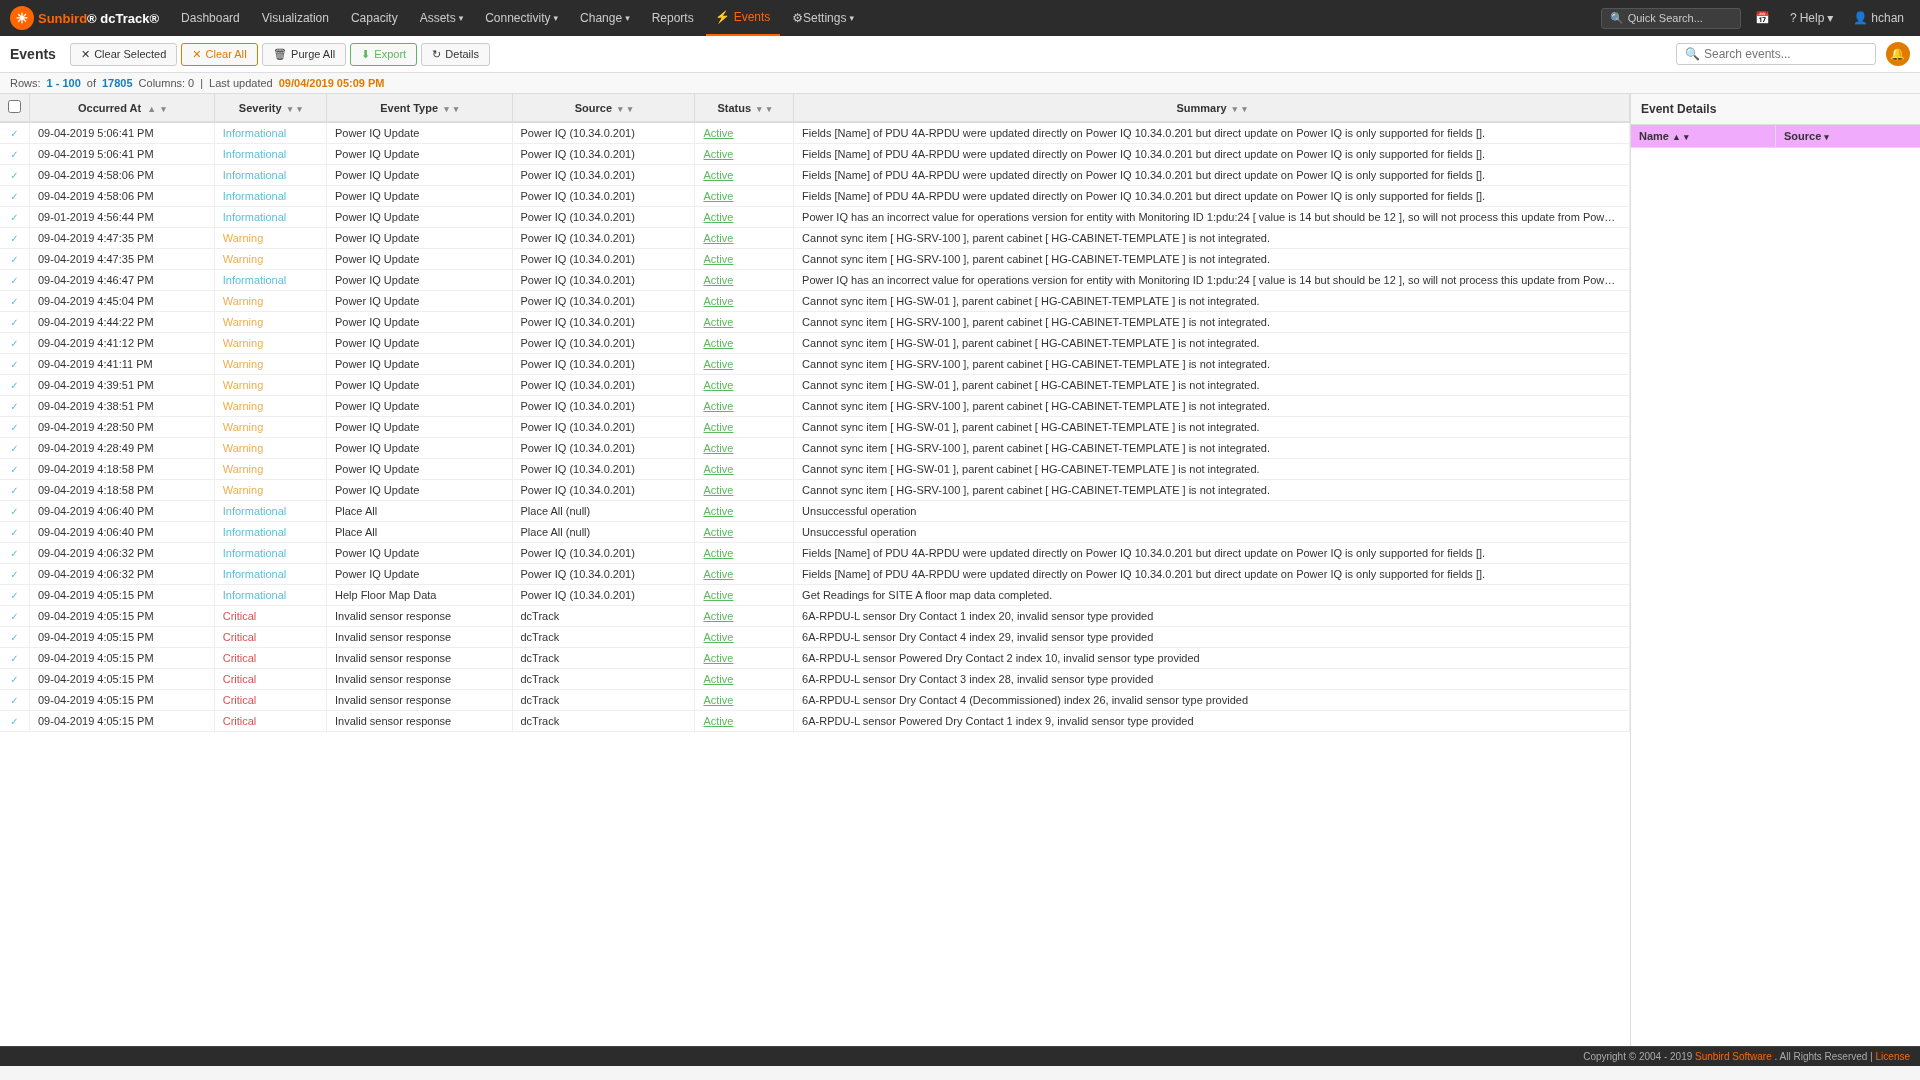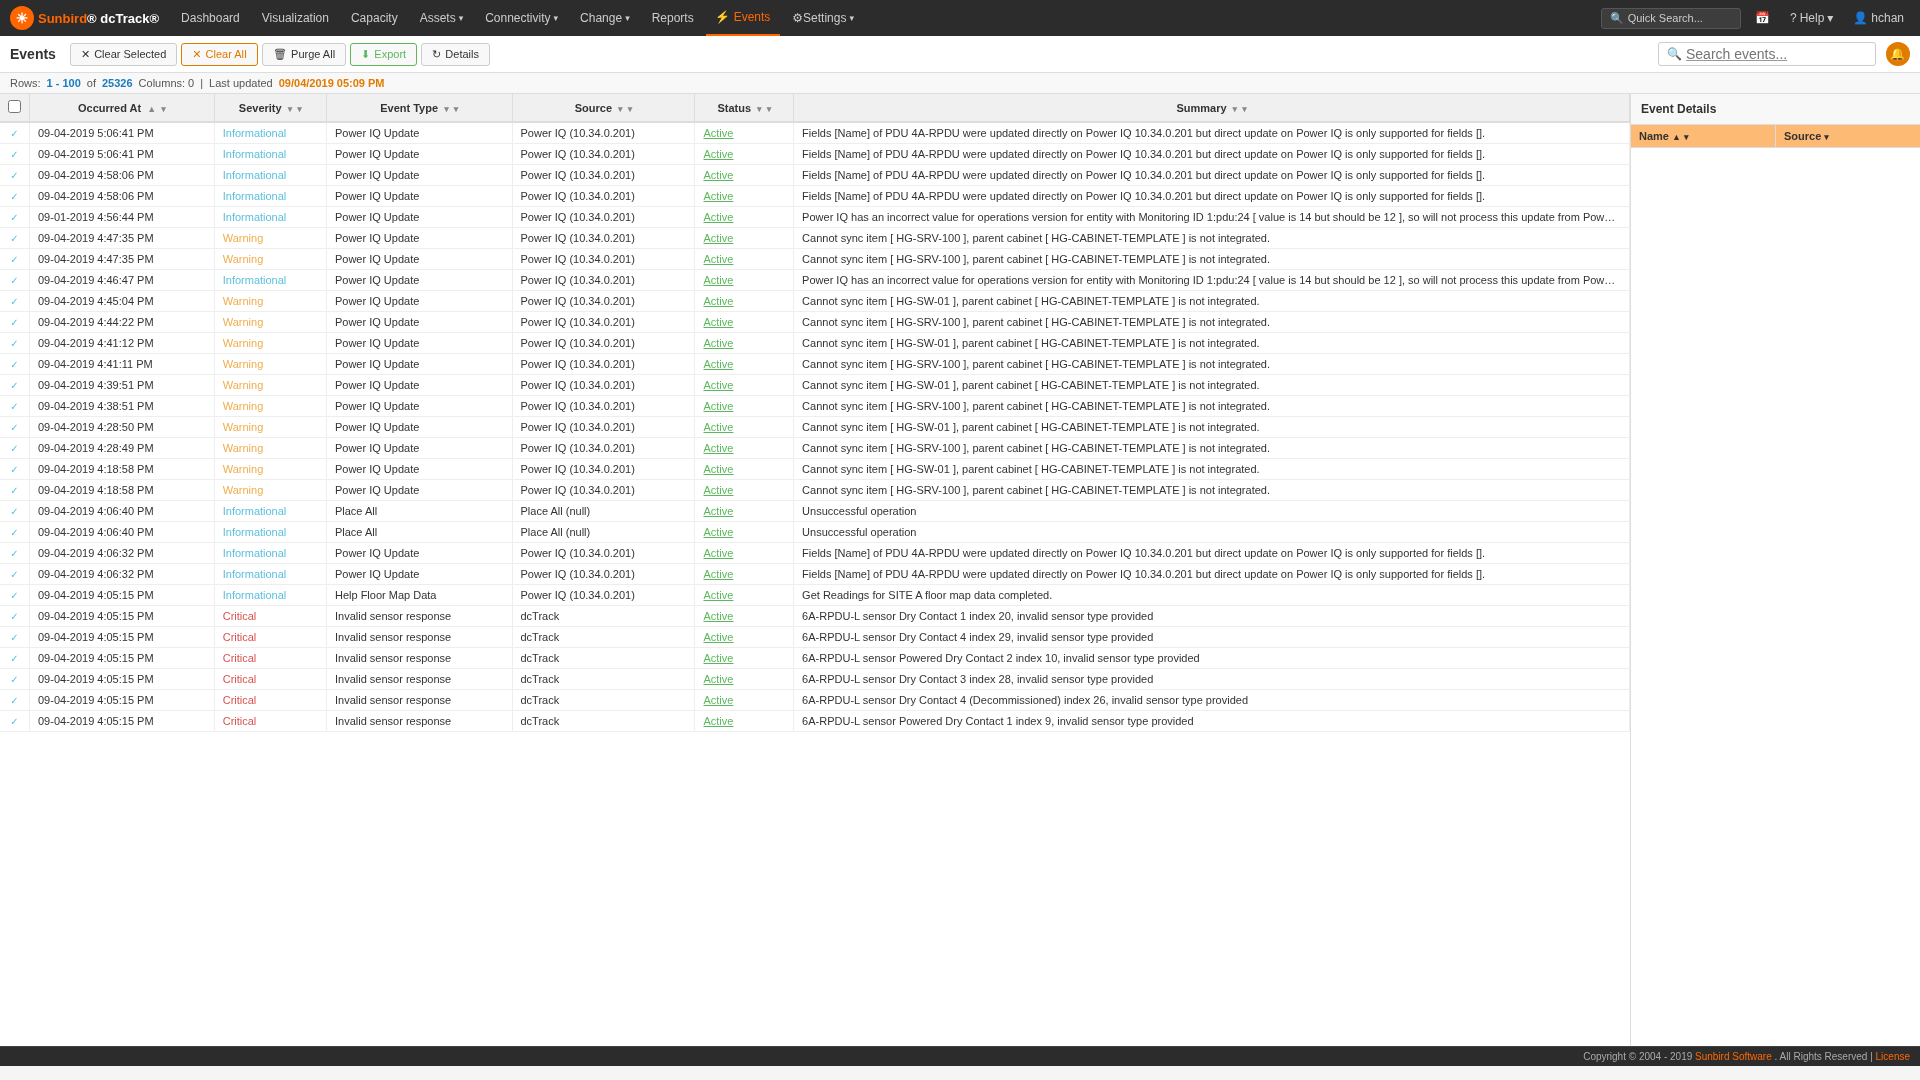--- a/index.html
+++ b/index.html
@@ -116,24 +116,23 @@
       align-items: center;
       border: 1px solid #ccc;
       border-radius: 3px;
       padding: 3px 8px;
       background: #fff;
       min-width: 200px;
     }
     .search-bar input {
       border: none;
       outline: none;
-      font-size: 14px;
+      font-size: 12px;
       flex: 1;
       color: #999;
-      text-decoration: underline;
     }
     .bell-btn {
       width: 24px;
       height: 24px;
       background: #e07b00;
       border-radius: 50%;
       display: flex;
       align-items: center;
       justify-content: center;
       color: white;
@@ -224,21 +223,21 @@
     .event-details-header {
       padding: 8px 10px;
       font-weight: bold;
       font-size: 12px;
       border-bottom: 1px solid #ddd;
       background: #f8f8f8;
     }
     .event-details-cols {
       display: flex;
       border-bottom: 1px solid #ddd;
-      background: #fdba74;
+      background: #f0abfc;
     }
     .event-details-cols .col-name {
       flex: 1;
       padding: 5px 8px;
       font-weight: bold;
       font-size: 11px;
       border-right: 1px solid #ddd;
       cursor: pointer;
     }
     .event-details-cols .col-value {
@@ -344,21 +343,21 @@
     <span style="color:#999; margin-right:4px">🔍</span>
     <input type="text" placeholder="Search events..." style="">
   </div>
   <div class="bell-btn">🔔</div>
 </div>
 
 <div class="status-bar">
   <span>Rows:</span>
   <span class="highlight">1 - 100</span>
   <span>of</span>
-  <span class="highlight">25326</span>
+  <span class="highlight">17805</span>
   <span>Columns: 0</span>
   <span>|</span>
   <span>Last updated</span>
   <span class="date-updated">09/04/2019 05:09 PM</span>
 </div>
 
 <div class="main-content">
   <div class="table-container">
     <table>
       <thead>

